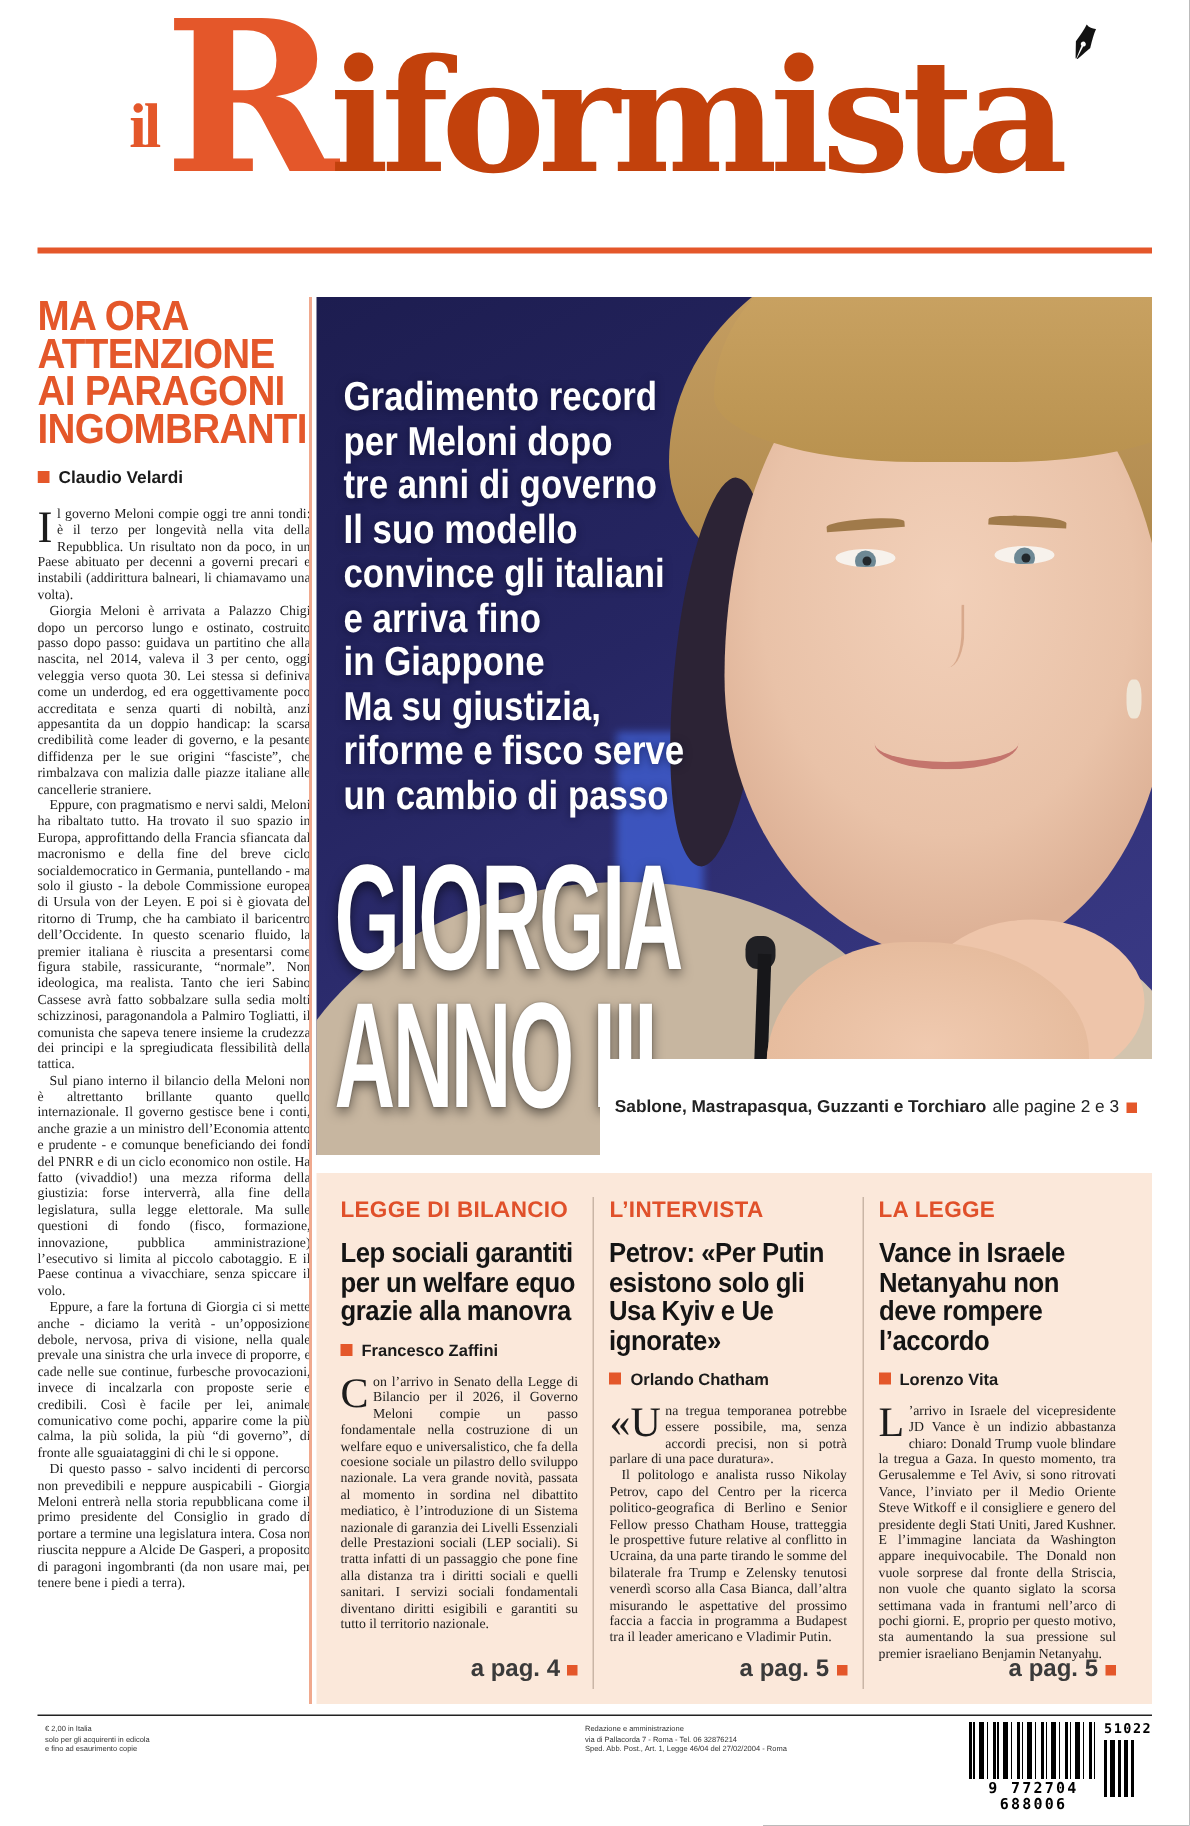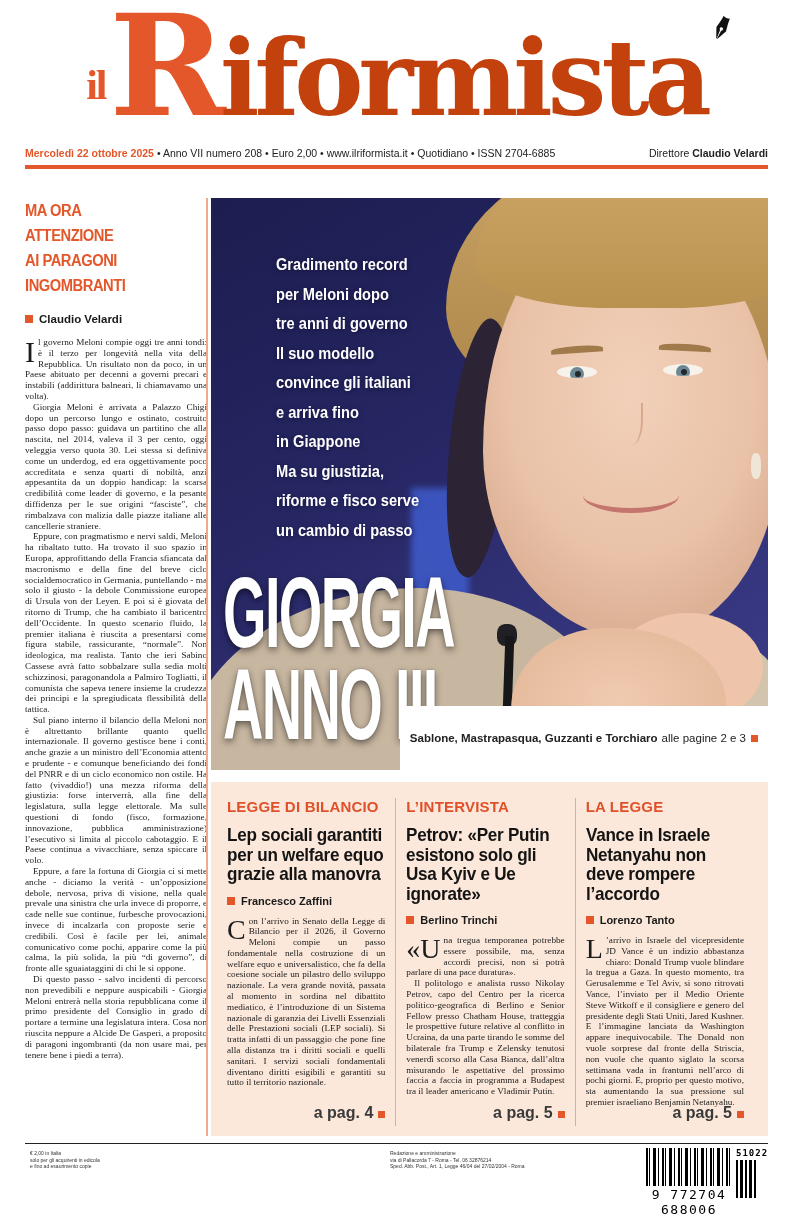--- a/index.html
+++ b/index.html
@@ -19,21 +19,21 @@
 
   
   #dateline{position:absolute;left:25px;right:25px;top:147px;font-size:10.5px;color:#222;}
   #dateline .dl-date{color:#e4572a;font-weight:bold;}
   #dateline .dl-right{position:absolute;right:0;top:0;}
   #dateline .dl-right b{font-weight:bold;}
   #toprule{position:absolute;left:25px;right:25px;top:165px;height:4px;background:#e4572a;}
 
   
   #lead{position:absolute;left:25px;top:198px;width:182px;height:938px;overflow:hidden;}
-  .lead-hl{color:#e4572a;font-weight:bold;font-size:16px;line-height:25px;letter-spacing:-0.5px;}
+  .lead-hl{color:#e4572a;font-weight:bold;font-size:28px;line-height:25px;letter-spacing:-0.5px;}
   .lead-hl span{display:inline-block;transform:scaleX(0.92);transform-origin:0 50%;white-space:nowrap;}
   .author{margin-top:15px;font-size:11.5px;font-weight:bold;color:#1a1a1a;}
   .sq{display:inline-block;width:8px;height:8px;background:#e4572a;margin-right:6px;}
   .sq2{display:inline-block;width:7px;height:7px;background:#e4572a;margin-left:5px;}
   .lead-body{margin-top:12px;font-family:"Liberation Serif",serif;font-size:9.2px;line-height:10.8px;
              text-align:justify;color:#1c1c1c;}
   .lead-body p{margin:0;text-indent:8px;}
   .lead-body p.first{text-indent:0;}
   .dropcap{float:left;font-family:"Liberation Serif",serif;font-weight:normal;
            font-size:30px;line-height:26px;padding:2px 3px 0 0;text-indent:0;}
@@ -67,21 +67,21 @@
   .nose{left:414px;top:205px;width:16px;height:42px;border-right:2px solid #d8a98c;border-radius:0 0 60% 0;}
   .smile{left:372px;top:280px;width:96px;height:30px;border-bottom:5px solid #c4756d;border-radius:0 0 55% 55%;}
   .hands{left:300px;top:430px;width:215px;height:142px;background:radial-gradient(#f0cab0,#e2b696);
          border-radius:46% 54% 48% 52%/60% 55% 45% 45%;}
   .hand2{left:402px;top:415px;width:150px;height:110px;background:#eec5aa;border-radius:50%;}
   .mic{left:292px;top:438px;width:9px;height:134px;background:#17171a;transform:rotate(2deg);}
   .michead{left:286px;top:426px;width:20px;height:22px;background:#202024;border-radius:40%;}
   .earring{left:540px;top:255px;width:10px;height:26px;background:#efe6d7;border-radius:40%;}
 
   .overlay{position:absolute;left:18px;top:52px;color:#fff;font-weight:bold;
-           font-size:17px;line-height:29.5px;text-shadow:0 1px 6px rgba(10,10,40,.55);margin-left:47px;}
+           font-size:27px;line-height:29.5px;text-shadow:0 1px 6px rgba(10,10,40,.55);}
   .overlay div{transform:scaleX(0.86);transform-origin:0 50%;white-space:nowrap;}
 
   .bigtitle{position:absolute;left:12px;top:368px;color:#fff;font-weight:bold;
             font-size:100px;line-height:92px;letter-spacing:-3px;
             text-shadow:0 3px 10px rgba(0,0,0,.5),0 0 2px rgba(0,0,0,.35);}
   .bigtitle div{transform:scaleX(0.56);transform-origin:0 50%;white-space:nowrap;}
 
   .caption{position:absolute;right:0;bottom:0;height:28px;background:#fff;display:flex;
            align-items:center;justify-content:flex-end;padding:18px 10px;font-size:11.5px;color:#222;}
   .caption b{margin-right:4px;}
@@ -107,44 +107,40 @@
   
   #footrule{position:absolute;left:25px;right:25px;top:1143px;height:1px;background:#222;}
   .colophon{position:absolute;top:1150px;font-size:5px;line-height:6.5px;color:#333;}
   .colo-left{left:30px;}
   .colo-center{left:390px;}
   #barcode{position:absolute;right:25px;top:1148px;width:122px;height:56px;background:#fff;}
   .bc-row{display:flex;}
   .bc-left{width:86px;}
   .bc-bars{height:38px;background:repeating-linear-gradient(90deg,#000 0 2px,#fff 2px 3px,#000 3px 4px,
            #fff 4px 7px,#000 7px 10px,#fff 10px 12px,#000 12px 13px,#fff 13px 16px);}
-  .bc-num{font-family:"DejaVu Sans Mono",monospace;font-size:13px;letter-spacing:1.5px;
-          text-align:center;padding-top:1px;color:#000;}
+  .bc-num{font-family:"DejaVu Sans Mono",monospace;font-size:10px;letter-spacing:1.5px;
+          text-align:center;padding-top:1px;color:#000;font-weight:bold;}
   .bc-right{width:20px;margin-left:4px;}
   .bc-code{font-family:"DejaVu Sans Mono",monospace;font-weight:bold;font-size:9px;letter-spacing:1px;
            color:#000;text-align:right;}
   .bc-bars2{height:38px;margin-top:2px;background:repeating-linear-gradient(90deg,#000 0 2px,#fff 2px 4px,
             #000 4px 7px,#fff 7px 9px);}
 </style>
 </head>
 <body>
 
 <div id="page">
 
   <div id="masthead">
     <div class="wordmark">
       <span class="wm-il">il</span><span class="wm-r">R</span><span class="wm-rest">iformista</span>
     </div>
     <div class="pen">✒</div>
   </div>
 
-  <div id="dateline">
-    <span class="dl-date">Mercoledì 22 ottobre 2025</span><span> • Anno VII numero 208 • Euro 2,00 • www.ilriformista.it • Quotidiano • ISSN 2704-6885</span>
-    <span class="dl-right"><span>Direttore </span><b>Claudio Velardi</b></span>
-  </div>
   <div id="toprule"></div>
 
   <div id="lead">
     <div class="lead-hl">
       <span>MA ORA</span><br>
       <span>ATTENZIONE</span><br>
       <span>AI PARAGONI</span><br>
       <span>INGOMBRANTI</span>
     </div>
     <div class="author"><i class="sq"></i><span>Claudio Velardi</span></div>
@@ -220,32 +216,32 @@
       <div class="sec-author"><i class="sq"></i><span>Francesco Zaffini</span></div>
       <div class="sec-body">
         <p class="first"><span class="sec-drop">C</span><span>on l’arrivo in Senato della Legge di Bilancio per il 2026, il Governo Meloni compie un passo fondamentale nella costruzione di un welfare equo e universalistico, che fa della coesione sociale un pilastro dello sviluppo nazionale. La vera grande novità, passata al momento in sordina nel dibattito mediatico, è l’introduzione di un Sistema nazionale di garanzia dei Livelli Essenziali delle Prestazioni sociali (LEP sociali). Si tratta infatti di un passaggio che pone fine alla distanza tra i diritti sociali e quelli sanitari. I servizi sociali fondamentali diventano diritti esigibili e garantiti su tutto il territorio nazionale.</span></p>
       </div>
       <div class="pageref"><span>a pag. 4</span><i class="sq2"></i></div>
     </div>
 
     <div class="sec-col c2">
       <div class="kicker">L’INTERVISTA</div>
       <div class="sec-hl">Petrov: «Per Putin esistono solo gli Usa Kyiv e Ue ignorate»</div>
-      <div class="sec-author"><i class="sq"></i><span>Berlino Trinchi</span></div>
+      <div class="sec-author"><i class="sq"></i><span>Orlando Chatham</span></div>
       <div class="sec-body">
         <p class="first"><span class="sec-drop">«U</span><span>na tregua temporanea potrebbe essere possibile, ma, senza accordi precisi, non si potrà parlare di una pace duratura».</span></p>
         <p>Il politologo e analista russo Nikolay Petrov, capo del Centro per la ricerca politico-geografica di Berlino e Senior Fellow presso Chatham House, tratteggia le prospettive future relative al conflitto in Ucraina, da una parte tirando le somme del bilaterale fra Trump e Zelensky tenutosi venerdì scorso alla Casa Bianca, dall’altra misurando le aspettative del prossimo faccia a faccia in programma a Budapest tra il leader americano e Vladimir Putin.</p>
       </div>
       <div class="pageref"><span>a pag. 5</span><i class="sq2"></i></div>
     </div>
 
     <div class="sec-col c3">
       <div class="kicker">LA LEGGE</div>
       <div class="sec-hl">Vance in Israele Netanyahu non deve rompere l’accordo</div>
-      <div class="sec-author"><i class="sq"></i><span>Lorenzo Tanto</span></div>
+      <div class="sec-author"><i class="sq"></i><span>Lorenzo Vita</span></div>
       <div class="sec-body">
         <p class="first"><span class="sec-drop">L</span><span>’arrivo in Israele del vicepresidente JD Vance è un indizio abbastanza chiaro: Donald Trump vuole blindare la tregua a Gaza. In questo momento, tra Gerusalemme e Tel Aviv, si sono ritrovati Vance, l’inviato per il Medio Oriente Steve Witkoff e il consigliere e genero del presidente degli Stati Uniti, Jared Kushner. E l’immagine lanciata da Washington appare inequivocabile. The Donald non vuole sorprese dal fronte della Striscia, non vuole che quanto siglato la scorsa settimana vada in frantumi nell’arco di pochi giorni. E, proprio per questo motivo, sta aumentando la sua pressione sul premier israeliano Benjamin Netanyahu.</span></p>
       </div>
       <div class="pageref"><span>a pag. 5</span><i class="sq2"></i></div>
     </div>
 
   </div>
 
   <div id="footrule"></div>
   <div class="colophon colo-left">

